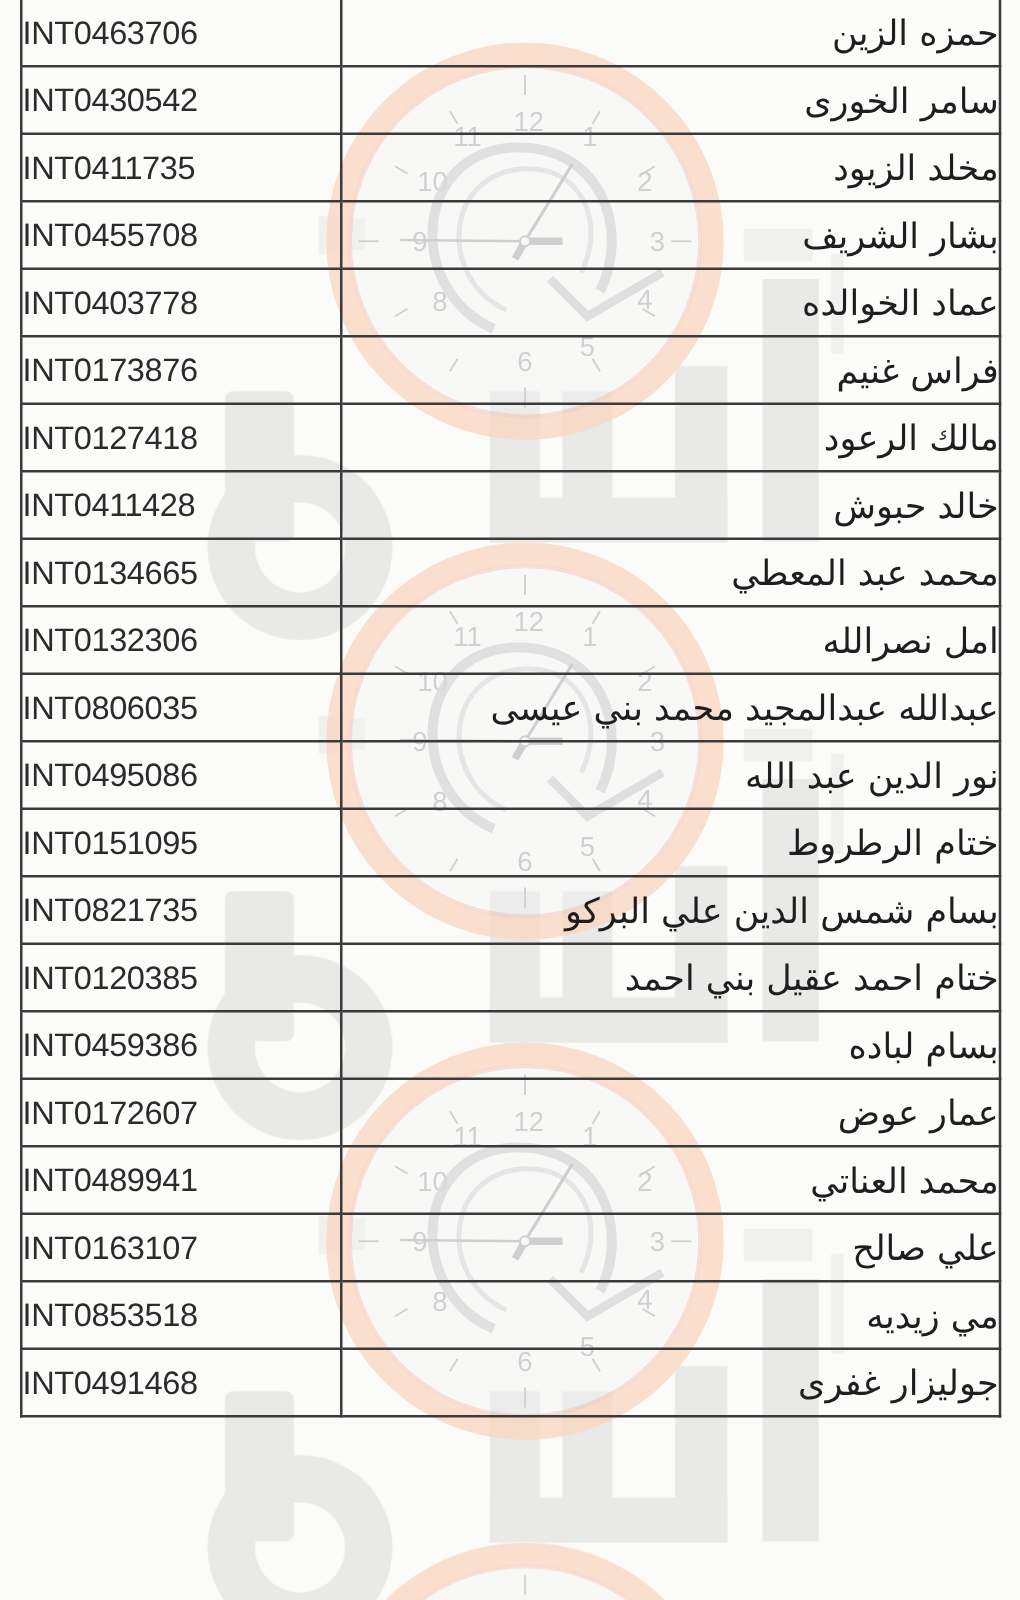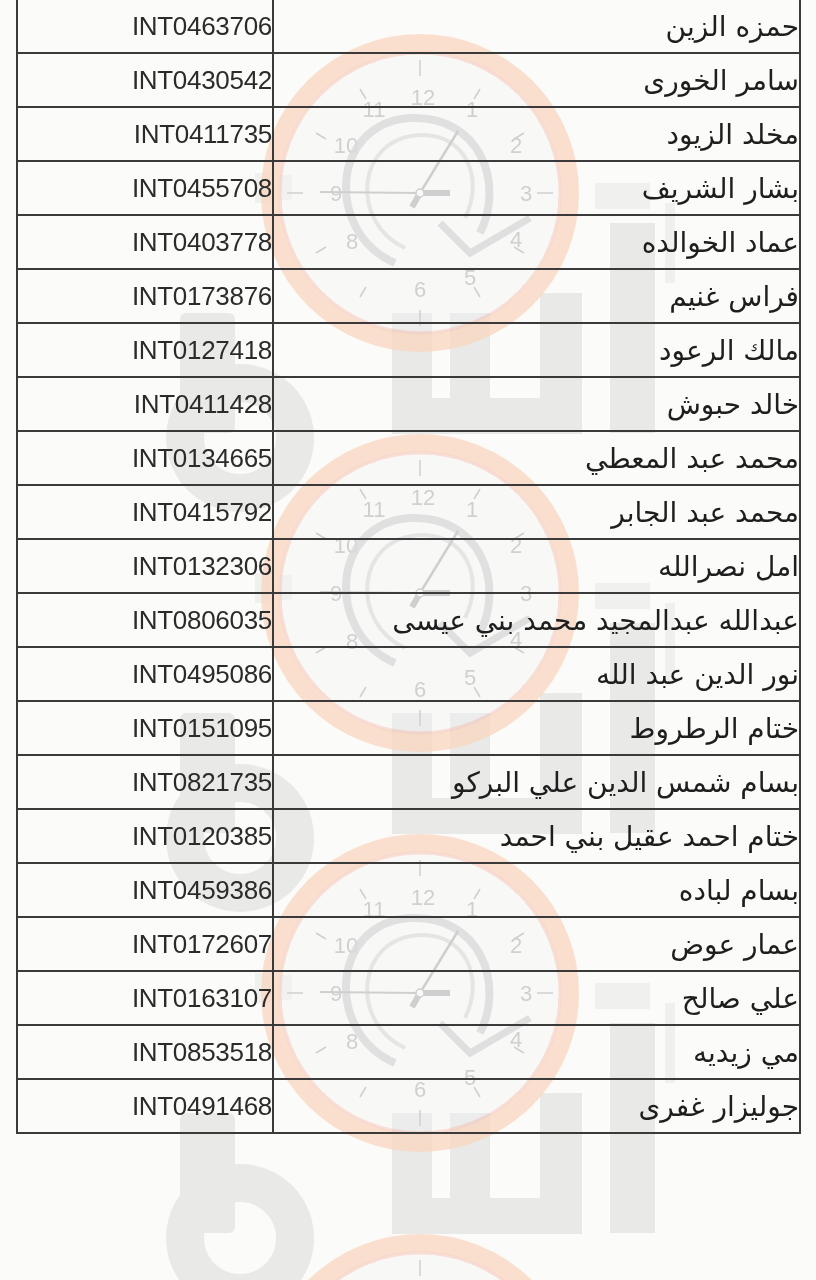--- a/index.html
+++ b/index.html
@@ -11,21 +11,21 @@
   .watermark-layer { position: absolute; left: 0; top: 0; width: 816px; height: 1280px; pointer-events: none; z-index: 0; }
   .table-wrap { position: absolute; left: 16px; top: -2px; width: 785px; z-index: 1; }
   table.roster {
     border-collapse: collapse; width: 785px; table-layout: fixed;
   }
   table.roster td {
     height: 52px; padding: 0; border: 2.5px solid #3a3a3a;
     background: transparent;
   }
   td.id-cell {
-    width: 254px; text-align: right; font-size: 26px; color: #2b2b2b;
+    width: 254px; text-align: left; font-size: 26px; color: #2b2b2b;
     letter-spacing: -0.3px; padding-right: 4px;
   }
   td.name-cell {
     direction: rtl; text-align: right; font-size: 28px; color: #1e1e1e;
     padding-right: 22px; white-space: nowrap; overflow: visible;
     font-family: "DejaVu Sans", sans-serif;
   }
   td.name-cell span { display: inline-block; }
 </style>
 </head>
@@ -132,24 +132,20 @@
         </tr>
       <tr>
           <td class="id-cell">INT0411428</td>
           <td class="name-cell"><span>خالد حبوش</span></td>
         </tr>
       <tr>
           <td class="id-cell">INT0134665</td>
           <td class="name-cell"><span>محمد عبد المعطي</span></td>
         </tr>
       <tr>
-          <td class="id-cell">INT0415792</td>
-          <td class="name-cell"><span>محمد عبد الجابر</span></td>
-        </tr>
-      <tr>
           <td class="id-cell">INT0132306</td>
           <td class="name-cell"><span>امل نصرالله</span></td>
         </tr>
       <tr>
           <td class="id-cell">INT0806035</td>
           <td class="name-cell"><span>عبدالله عبدالمجيد محمد بني عيسى</span></td>
         </tr>
       <tr>
           <td class="id-cell">INT0495086</td>
           <td class="name-cell"><span>نور الدين عبد الله</span></td>
@@ -168,20 +164,24 @@
         </tr>
       <tr>
           <td class="id-cell">INT0459386</td>
           <td class="name-cell"><span>بسام لباده</span></td>
         </tr>
       <tr>
           <td class="id-cell">INT0172607</td>
           <td class="name-cell"><span>عمار عوض</span></td>
         </tr>
       <tr>
+          <td class="id-cell">INT0489941</td>
+          <td class="name-cell"><span>محمد العناتي</span></td>
+        </tr>
+      <tr>
           <td class="id-cell">INT0163107</td>
           <td class="name-cell"><span>علي صالح</span></td>
         </tr>
       <tr>
           <td class="id-cell">INT0853518</td>
           <td class="name-cell"><span>مي زيديه</span></td>
         </tr>
       <tr>
           <td class="id-cell">INT0491468</td>
           <td class="name-cell"><span>جوليزار غفرى</span></td>

